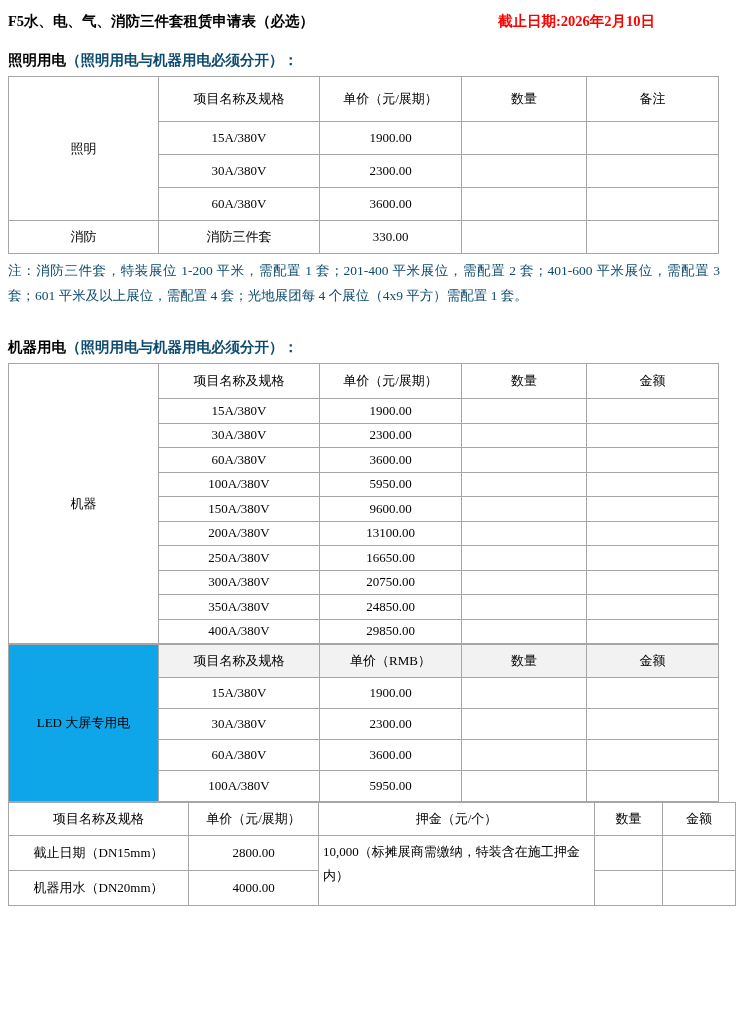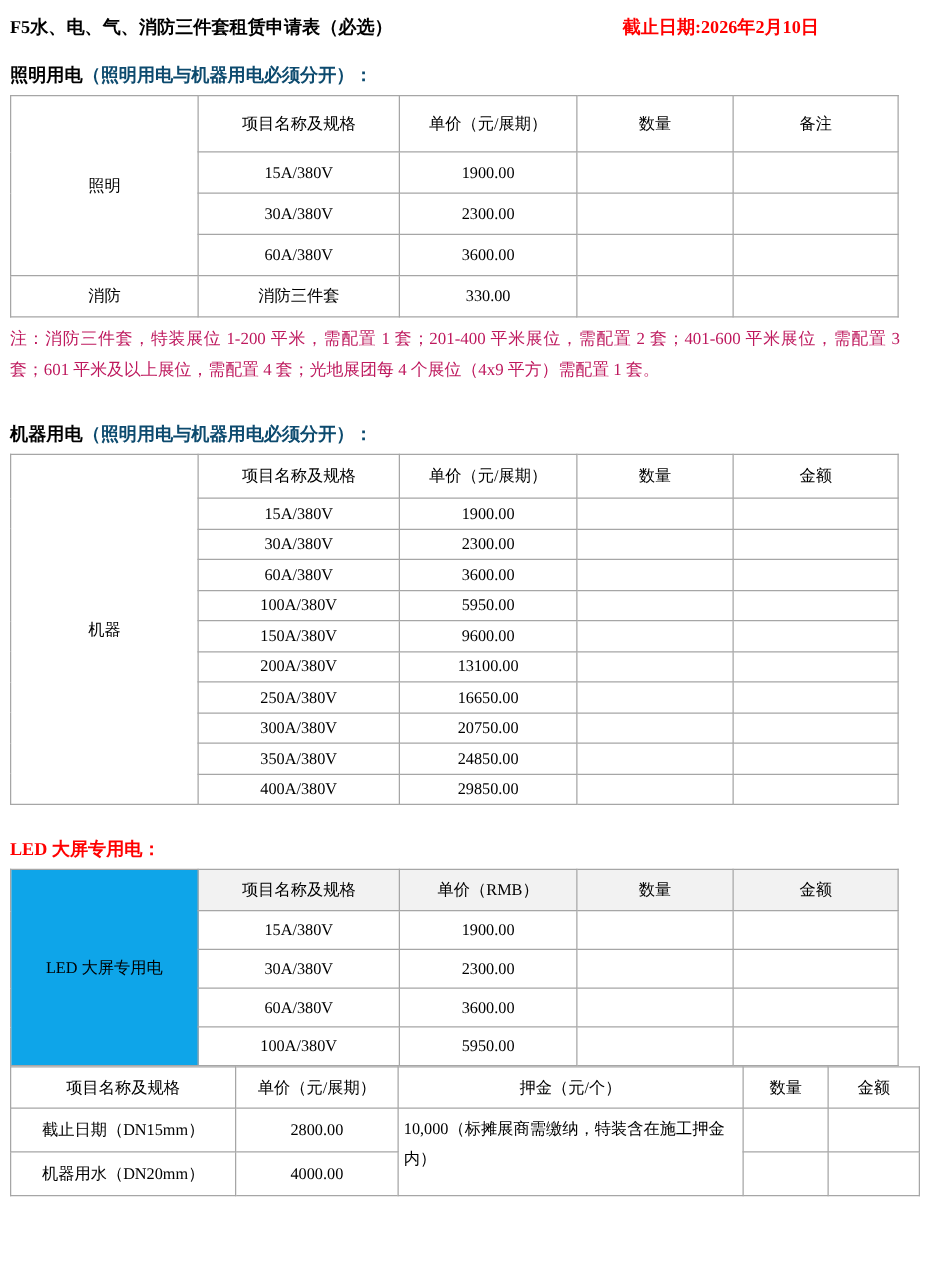--- a/index.html
+++ b/index.html
@@ -88,21 +88,21 @@
   .t-lighting col.c1 { width: 161px; }
   .t-lighting col.c2 { width: 142px; }
   .t-lighting col.c3 { width: 125px; }
   .t-lighting col.c4 { width: 132px; }
   .t-lighting .hdr-row td { height: 44px; }
   .t-lighting .body-row td { height: 32px; }
   .t-lighting .fire-row td { height: 32px; }
 
   
   .note {
-    color: #be185d;
+    color: #0c4a6e;
     font-size: 13.5px;
     line-height: 25px;
     margin: 4px 8px 0 8px;
     width: 712px;
     text-align: justify;
     text-justify: inter-character;
   }
 
   
   .t-machine { width: 710px; }
@@ -274,21 +274,20 @@
       </tr>
       <tr class="body-row">
         <td>400A/380V</td>
         <td>29850.00</td>
         <td class="cell-empty"></td>
         <td class="cell-empty"></td>
       </tr>
     </tbody>
   </table>
 
-  <div class="section-heading h-led all-red">LED 大屏专用电：</div>
 
   <table class="grid t-led">
     <colgroup>
         <col class="c0">
         <col class="c1">
         <col class="c2">
         <col class="c3">
         <col class="c4">
       </colgroup>
     <tbody>

